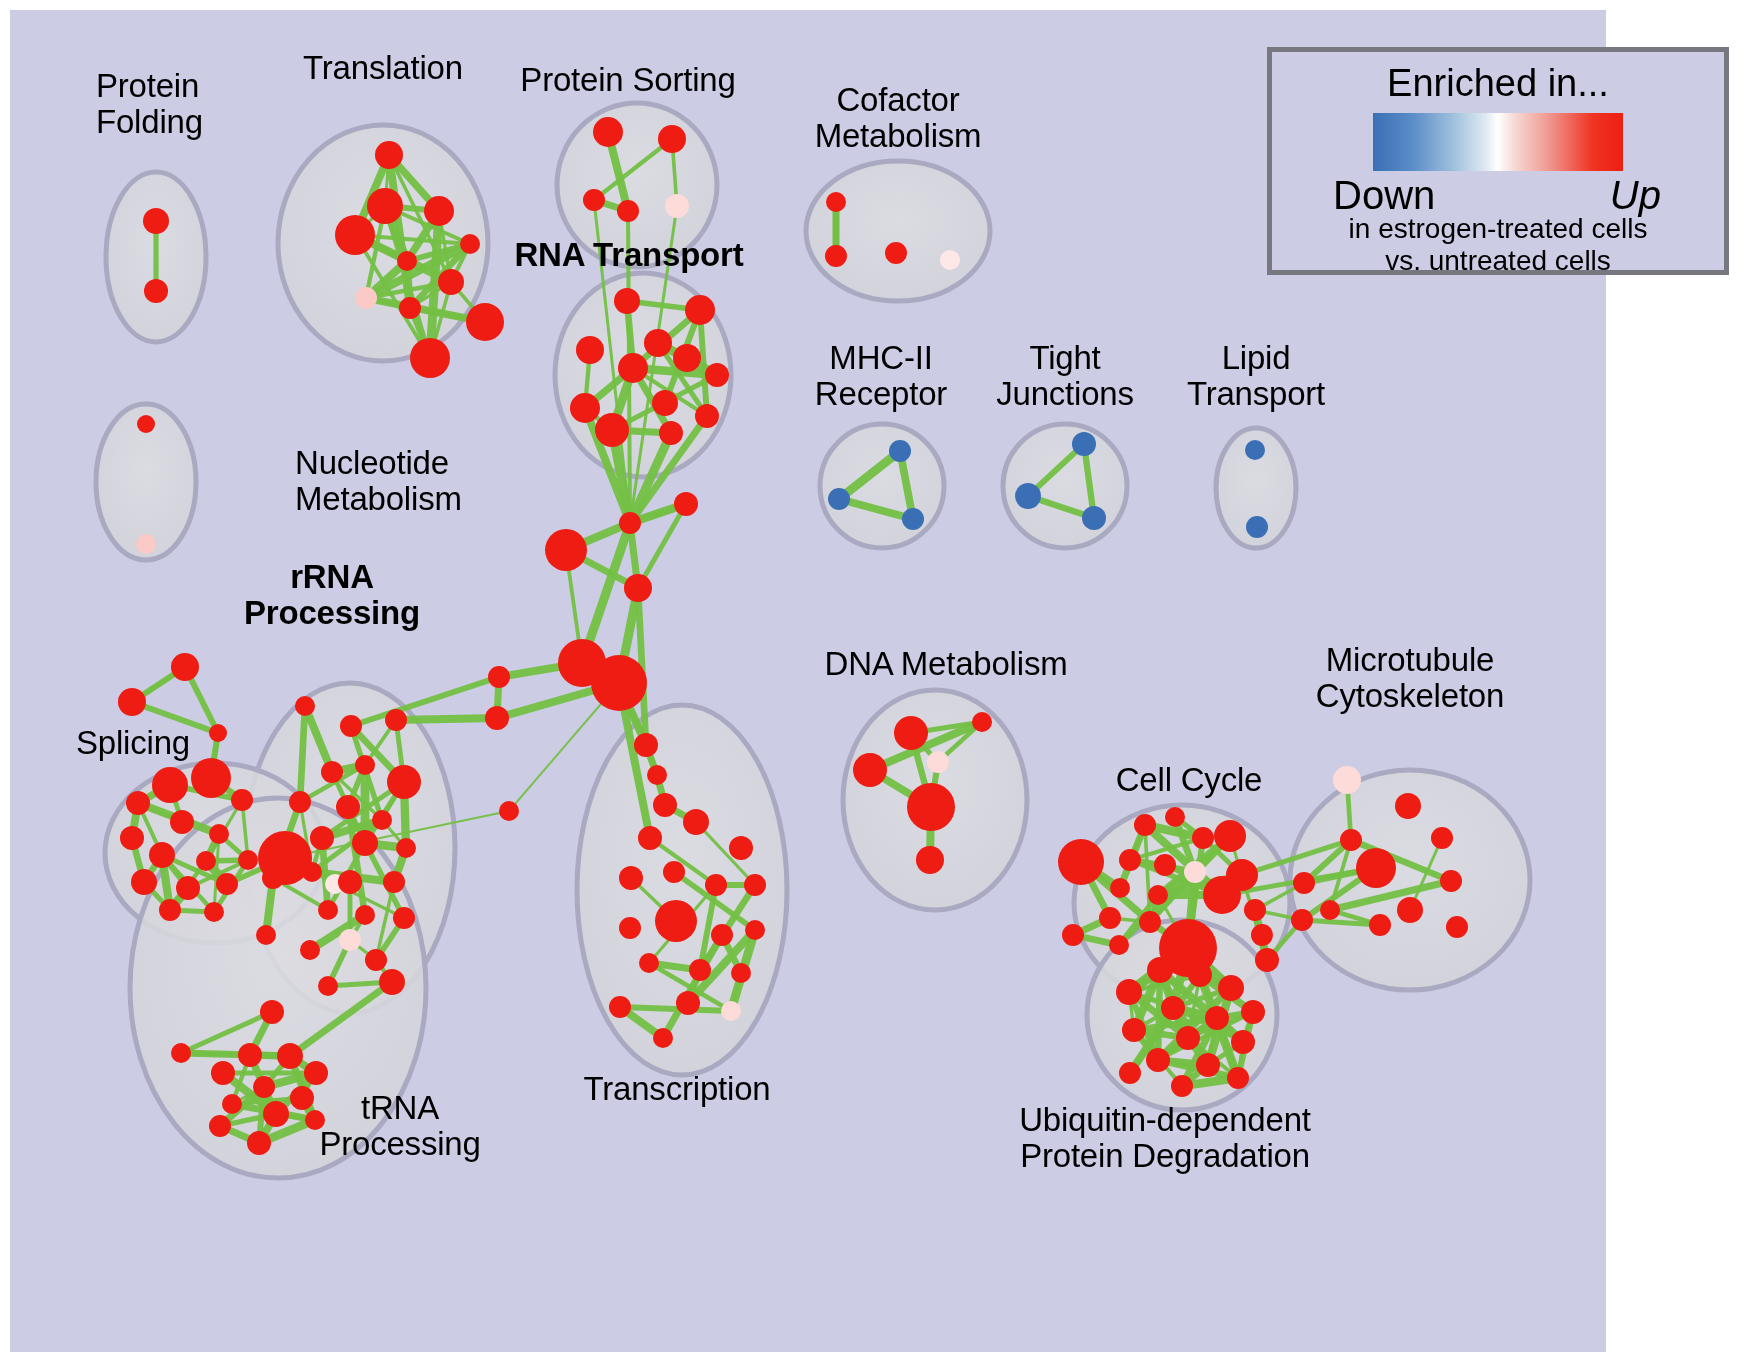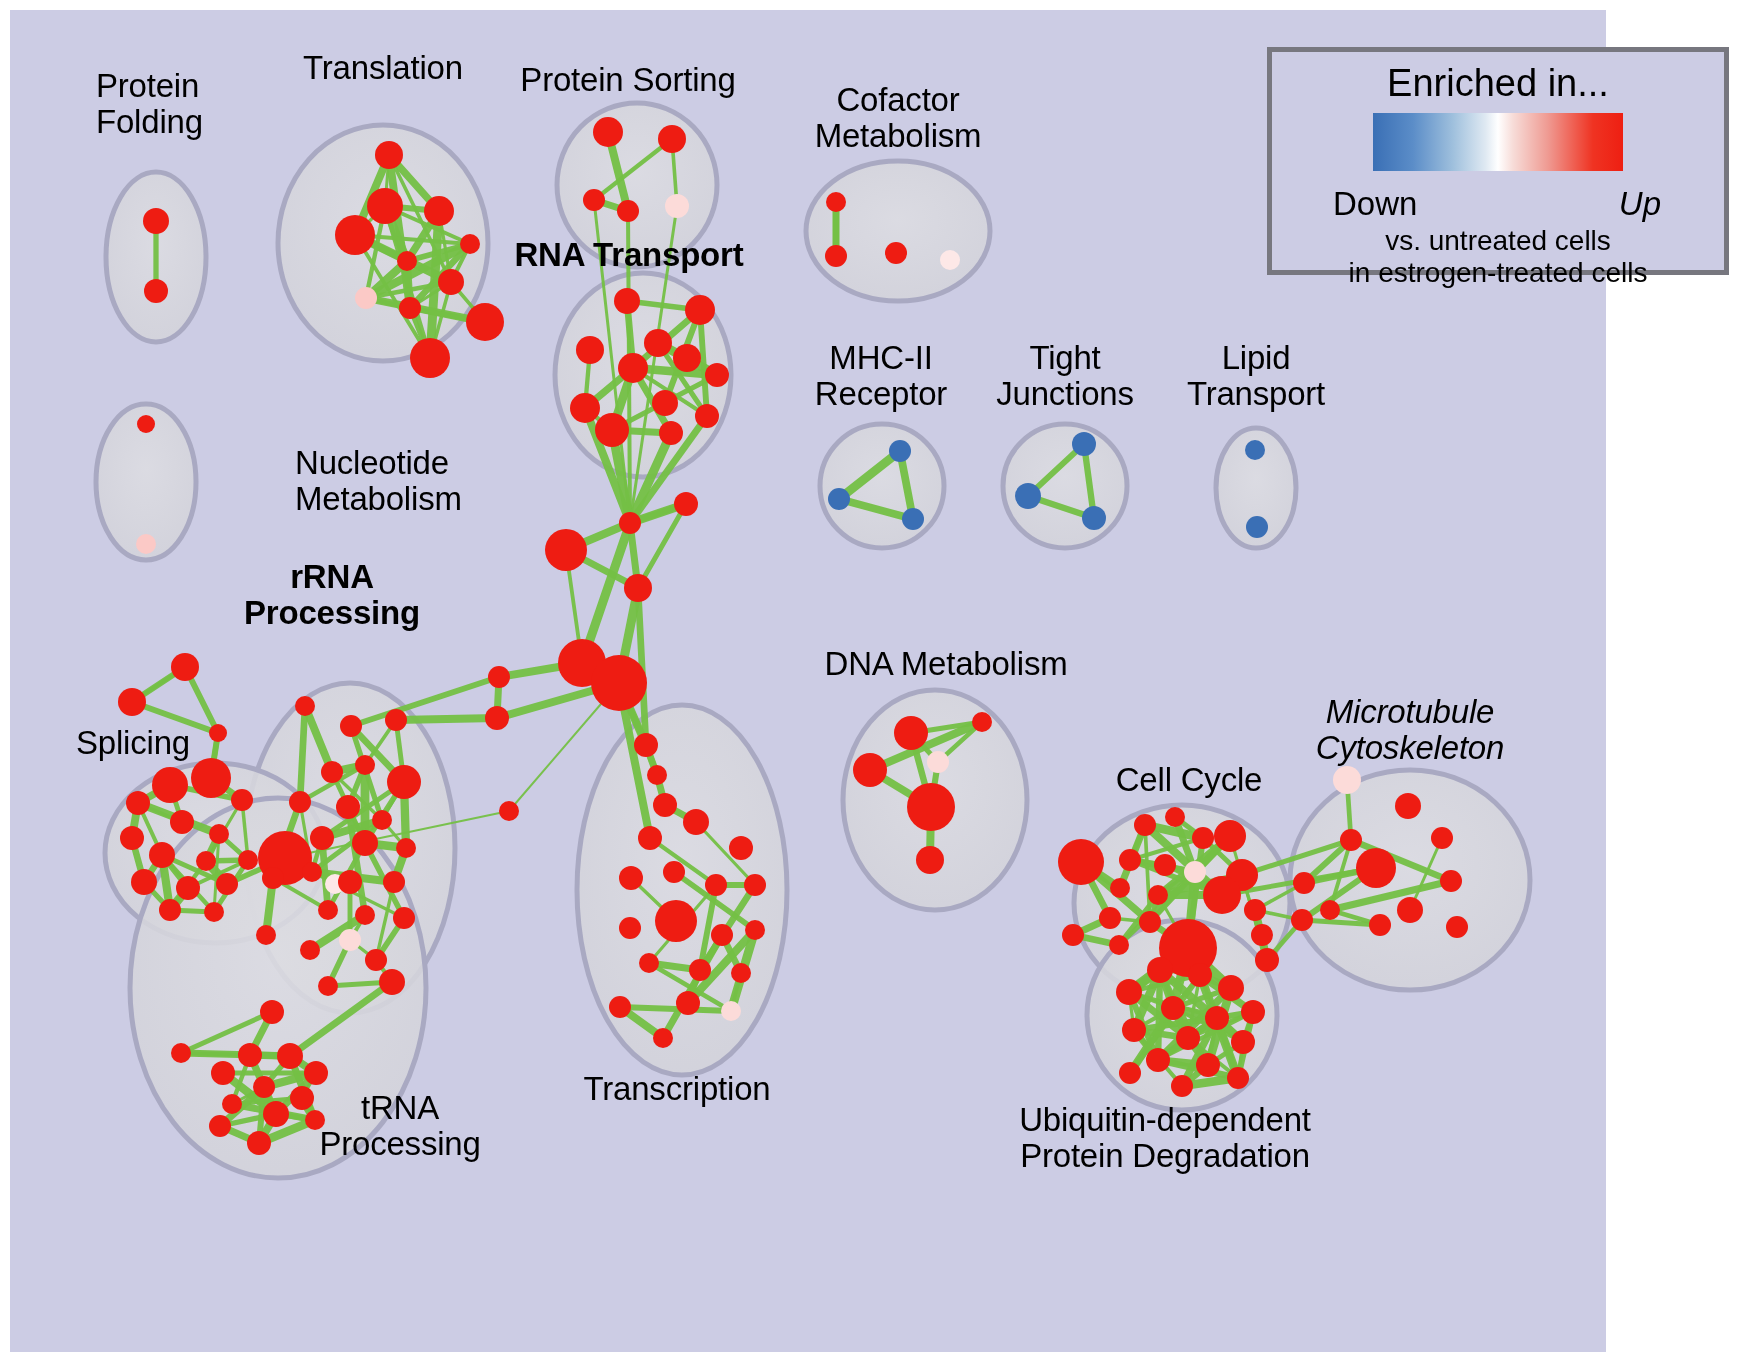--- a/index.html
+++ b/index.html
@@ -62,23 +62,23 @@
     margin: 8px auto 0 auto;
     width: 250px;
     height: 58px;
     background: linear-gradient(to right,
       #3a6fb5 0%, #5b8dc8 16%, #9fc0dd 32%, #dfe9f2 45%,
       #ffffff 50%, #f7dcd8 56%, #ef9a92 70%, #ef3322 88%, #ee1f12 100%);
   }
   #legend-ends {
     position: relative;
     width: 330px;
-    margin: 14px auto 0 auto;
+    margin: 2px auto 0 auto;
     height: 40px;
-    font-size: 33px;
+    font-size: 40px;
   }
   #legend-down { position: absolute; left: 0px; top: 0; }
   #legend-up   { position: absolute; right: 2px; top: 0; font-style: italic; }
   .legend-sub {
     text-align: center;
     font-size: 28px;
     color: #000;
     line-height: 1.14;
   }
 </style>
@@ -656,33 +656,33 @@
         <div class="cluster-label lbl-center" style="left: 1246px; top: 330px;">Lipid
 Transport</div>
         <div class="cluster-label lbl-center" style="left: 322px; top: 549px; font-weight: bold;">rRNA
 Processing</div>
         <div class="cluster-label lbl-left" style="left: 66px; top: 715px;">Splicing</div>
         <div class="cluster-label lbl-center" style="left: 390px; top: 1080px;">tRNA
 Processing</div>
         <div class="cluster-label lbl-center" style="left: 667px; top: 1061px;">Transcription</div>
         <div class="cluster-label lbl-center" style="left: 936px; top: 636px;">DNA Metabolism</div>
         <div class="cluster-label lbl-center" style="left: 1179px; top: 752px;">Cell Cycle</div>
-        <div class="cluster-label lbl-center" style="left: 1400px; top: 684px; font-style: italic;">Microtubule
+        <div class="cluster-label lbl-center" style="left: 1400px; top: 632px;">Microtubule
 Cytoskeleton</div>
         <div class="cluster-label lbl-center" style="left: 1155px; top: 1092px;">Ubiquitin-dependent
 Protein Degradation</div>
         <div class="cluster-label lbl-left" style="left: 285px; top: 435px;">Nucleotide
 Metabolism</div>
       </div>
 
     <div id="legend">
       <div id="legend-title">Enriched in...</div>
       <div id="legend-bar"></div>
       <div id="legend-ends">
         <span id="legend-down">Down</span>
         <span id="legend-up">Up</span>
       </div>
+      <div class="legend-sub">in estrogen-treated cells</div>
       <div class="legend-sub">vs. untreated cells</div>
-      <div class="legend-sub">in estrogen-treated cells</div>
     </div>
 
   </div>
 </div>
 
 </body></html>

